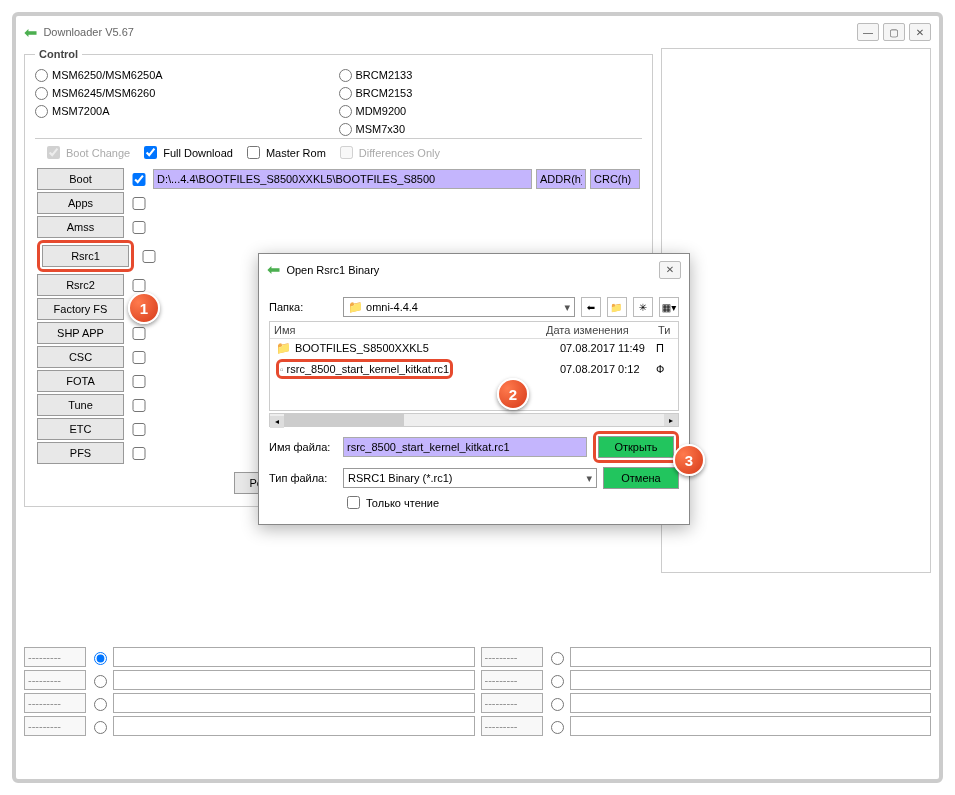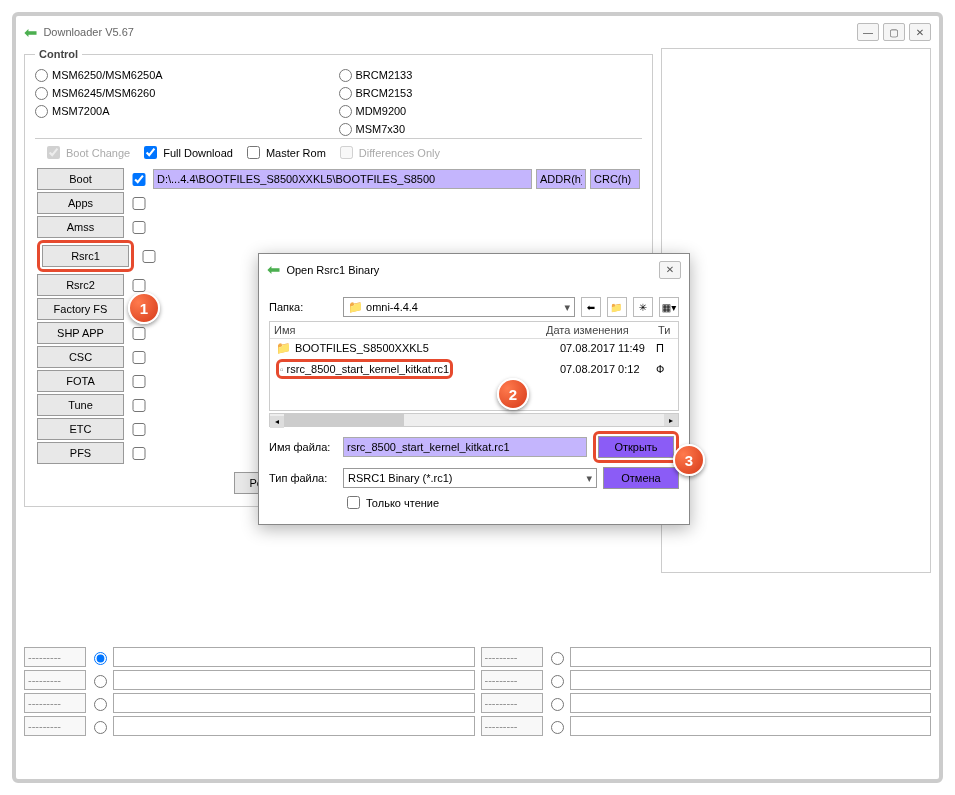--- a/index.html
+++ b/index.html
@@ -56,21 +56,21 @@
 .fr-name { flex: 1; display: flex; align-items: center; gap: 4px; }
 .fr-date { width: 96px; }
 .fr-type { width: 16px; }
 .folder-ico { color: #f0c040; font-size: 12px; }
 .file-ico { color: #888; font-size: 10px; }
 .scrollbar-h { height: 14px; background: #eee; border: 1px solid #ccc; margin: 2px 0; position: relative; }
 .scrollbar-h .ar { width: 14px; height: 12px; background: #ddd; display: inline-flex; align-items: center; justify-content: center; font-size: 8px; }
 .scrollbar-h .ar.r { position: absolute; right: 0; }
 .scrollbar-h .thumb { width: 120px; height: 12px; background: #ccc; position: absolute; left: 14px; }
 
-.d-btn { border: 1px solid #999; background: #8b5cf6; width: 76px; height: 22px; display: flex; align-items: center; justify-content: center; }
+.d-btn { border: 1px solid #999; background: #22c55e; width: 76px; height: 22px; display: flex; align-items: center; justify-content: center; }
 
 .bottom-btns { display: flex; gap: 30px; justify-content: center; padding: 6px 0; }
 .bottom-btns .btn { width: 90px; }
 
 .status-grid { padding: 6px 8px; }
 .status-row { display: flex; gap: 6px; margin: 3px 0; }
 .status-cell { flex: 1; display: flex; gap: 3px; align-items: center; }
 .status-box { border: 1px solid #aaa; background: #f8f8f8; height: 20px; width: 62px; padding: 0 3px; display: flex; align-items: center; color: #888; }
 .status-bar { border: 1px solid #aaa; background: #fff; height: 20px; flex: 1; }
 </style>

